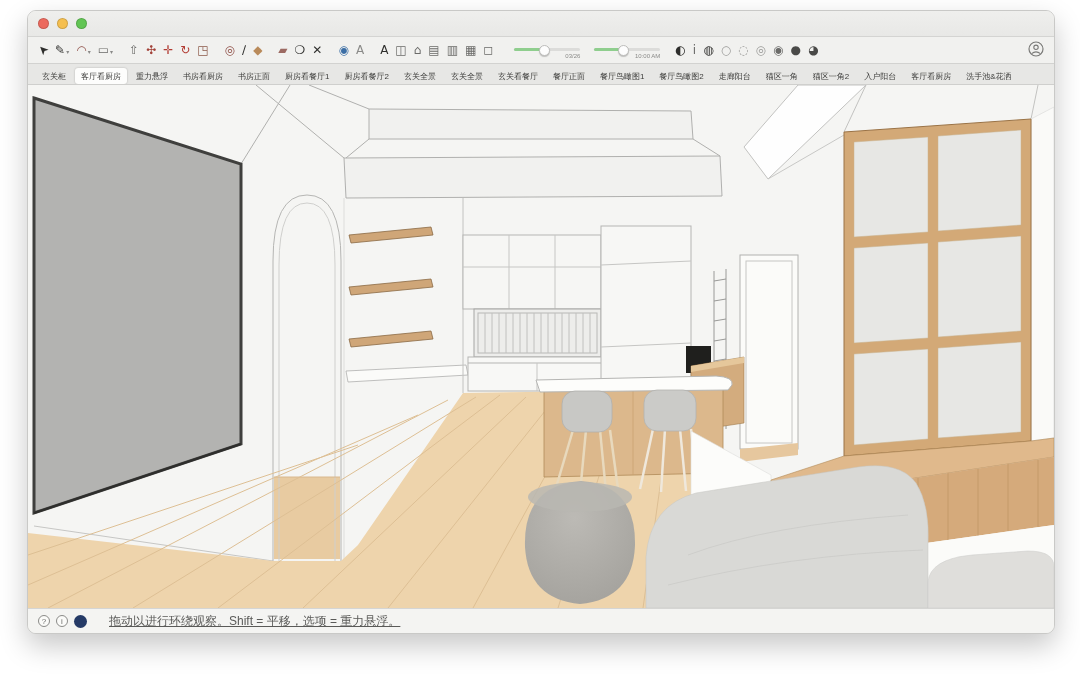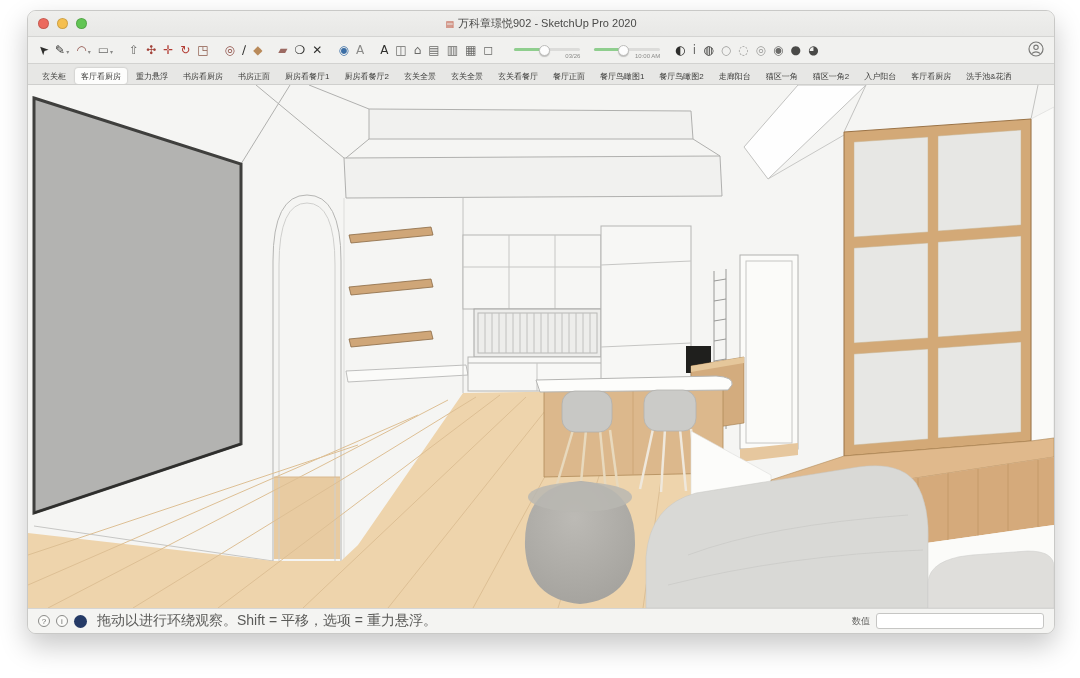--- a/index.html
+++ b/index.html
@@ -28,40 +28,37 @@
   .tabbar{height:20px;background:#e7e7e5;border-bottom:1px solid #cfcfcd;display:flex;align-items:flex-end;padding:0 8px;gap:3px;overflow:hidden;flex:0 0 auto;}
   .tab{font-size:8px;color:#3c3c3a;padding:2.5px 6px;border-radius:3px;white-space:nowrap;background:transparent;border:0;}
   .tab.active{background:#fdfdfc;box-shadow:0 0 2px rgba(0,0,0,.25);}
   
   .viewport{flex:1 1 auto;position:relative;background:#f5f5f3;}
   .viewport svg{display:block;width:100%;height:100%;}
   
   .statusbar{height:24px;background:#f4f4f2;border-top:1px solid #d5d5d3;display:flex;align-items:center;padding:0 10px;gap:6px;flex:0 0 auto;}
   .circle-icon{width:12px;height:12px;border:1px solid #8a8a88;border-radius:50%;color:#6b6b69;font-size:8px;line-height:12px;text-align:center;background:#fbfbf9;padding:0;}
   .dot-icon{width:13px;height:13px;border-radius:50%;background:#253a66;border:0;padding:0;}
-  .status-msg{font-size:14px;color:#5a5a58;margin-left:4px;}
+  .status-msg{font-size:12px;color:#5a5a58;margin-left:16px;text-decoration:underline;}
   .meas{margin-left:auto;display:flex;align-items:center;gap:6px;}
   .meas-label{font-size:9px;color:#5a5a58;}
   .meas-input{width:158px;height:14px;border:1px solid #c6c6c4;border-radius:3px;background:#ffffff;font-size:9px;padding:0 4px;}
 </style>
 </head>
 <body>
 
 <div class="window">
 
   <div class="titlebar">
     <div class="lights">
 
     <button class="light" style="--c: #ec6a5e;"></button>
         <button class="light" style="--c: #f5bf4f;"></button>
         <button class="light" style="--c: #62c554;"></button>
       </div>
-    <div class="title">
-      <span class="doc">▤</span><span>万科章璟悦902 - SketchUp Pro 2020</span>
-    </div>
   </div>
 
   <div class="toolbar">
     <span style="display:contents">
       
     <button class="tool" style="--c: #2e2e2c; --rot: -135deg;">
           <span class="glyph">➤</span>
         </button><button class="tool caret" style="--c: #2e2e2c;">
           <span class="glyph">✎</span>
         </button><button class="tool caret" style="--c: #8c4a42;">
@@ -372,18 +369,14 @@
         <ellipse cx="552" cy="412" rx="52" ry="15" fill="#b9b7b2" opacity="0.85"></ellipse>
       </g>
     </svg>
   </div>
 
   <div class="statusbar">
     <button class="circle-icon">?</button>
     <button class="circle-icon">i</button>
     <button class="dot-icon"></button>
     <span class="status-msg">拖动以进行环绕观察。Shift = 平移，选项 = 重力悬浮。</span>
-    <div class="meas">
-      <span class="meas-label">数值</span>
-      <input class="meas-input" value="" style="">
-    </div>
   </div>
 </div>
 
 </body></html>

